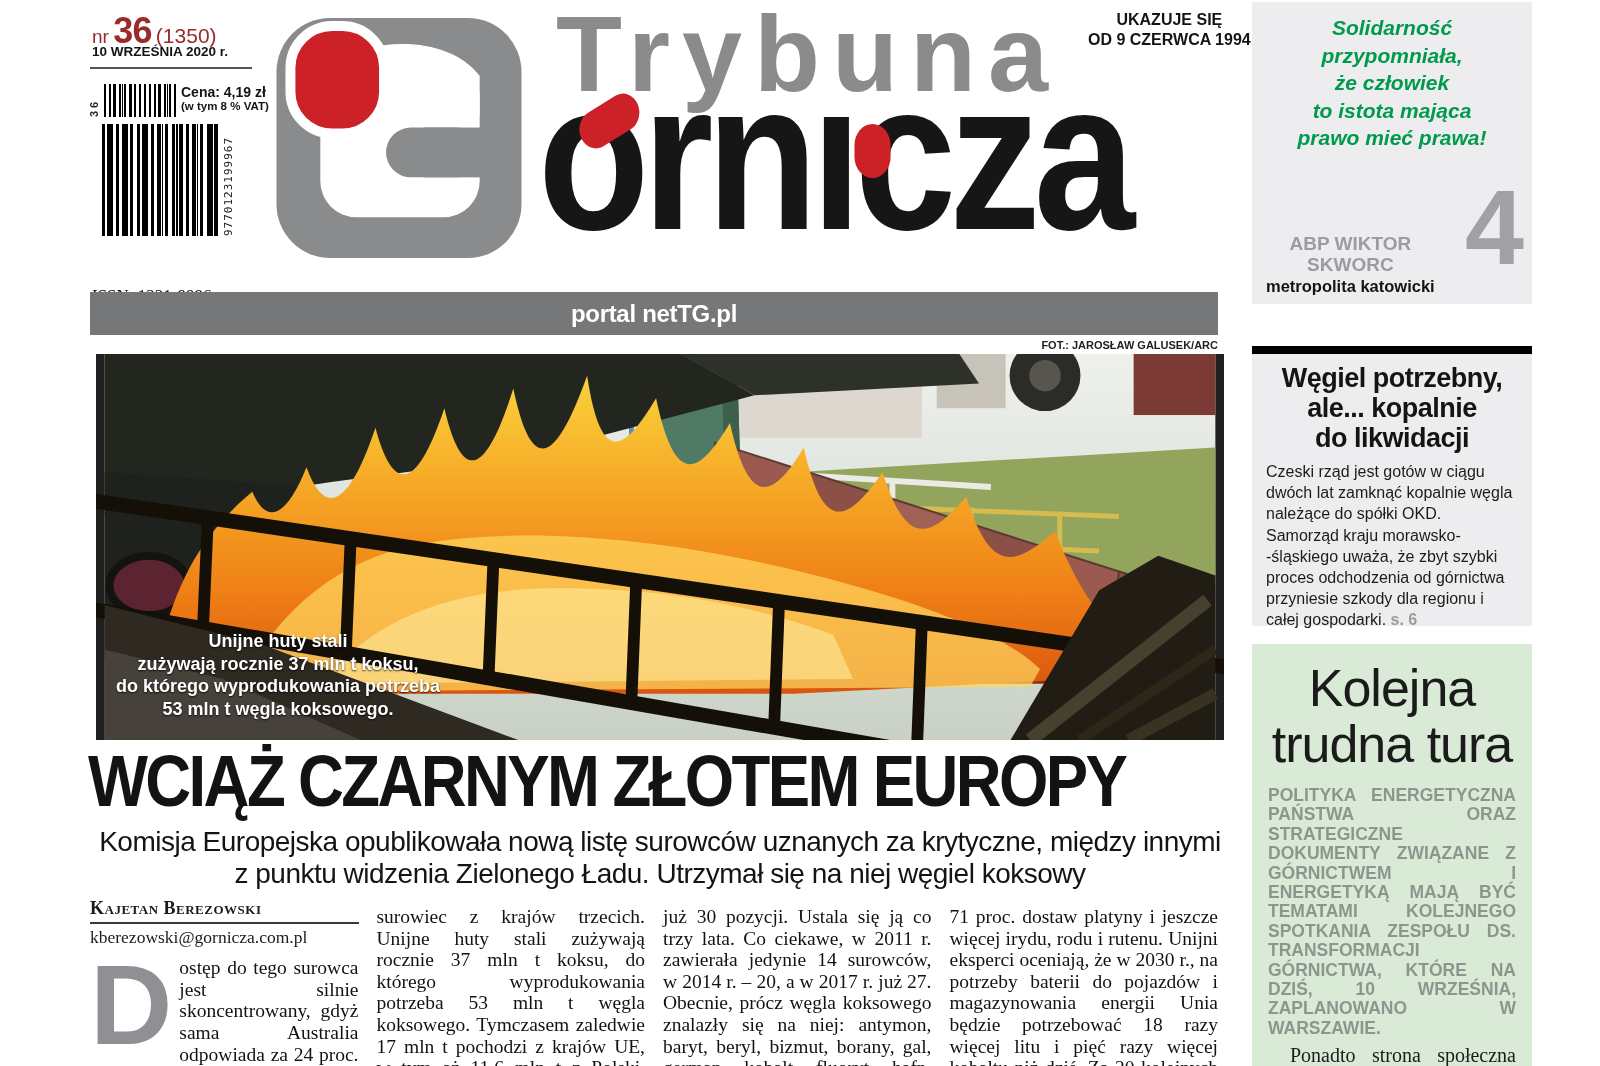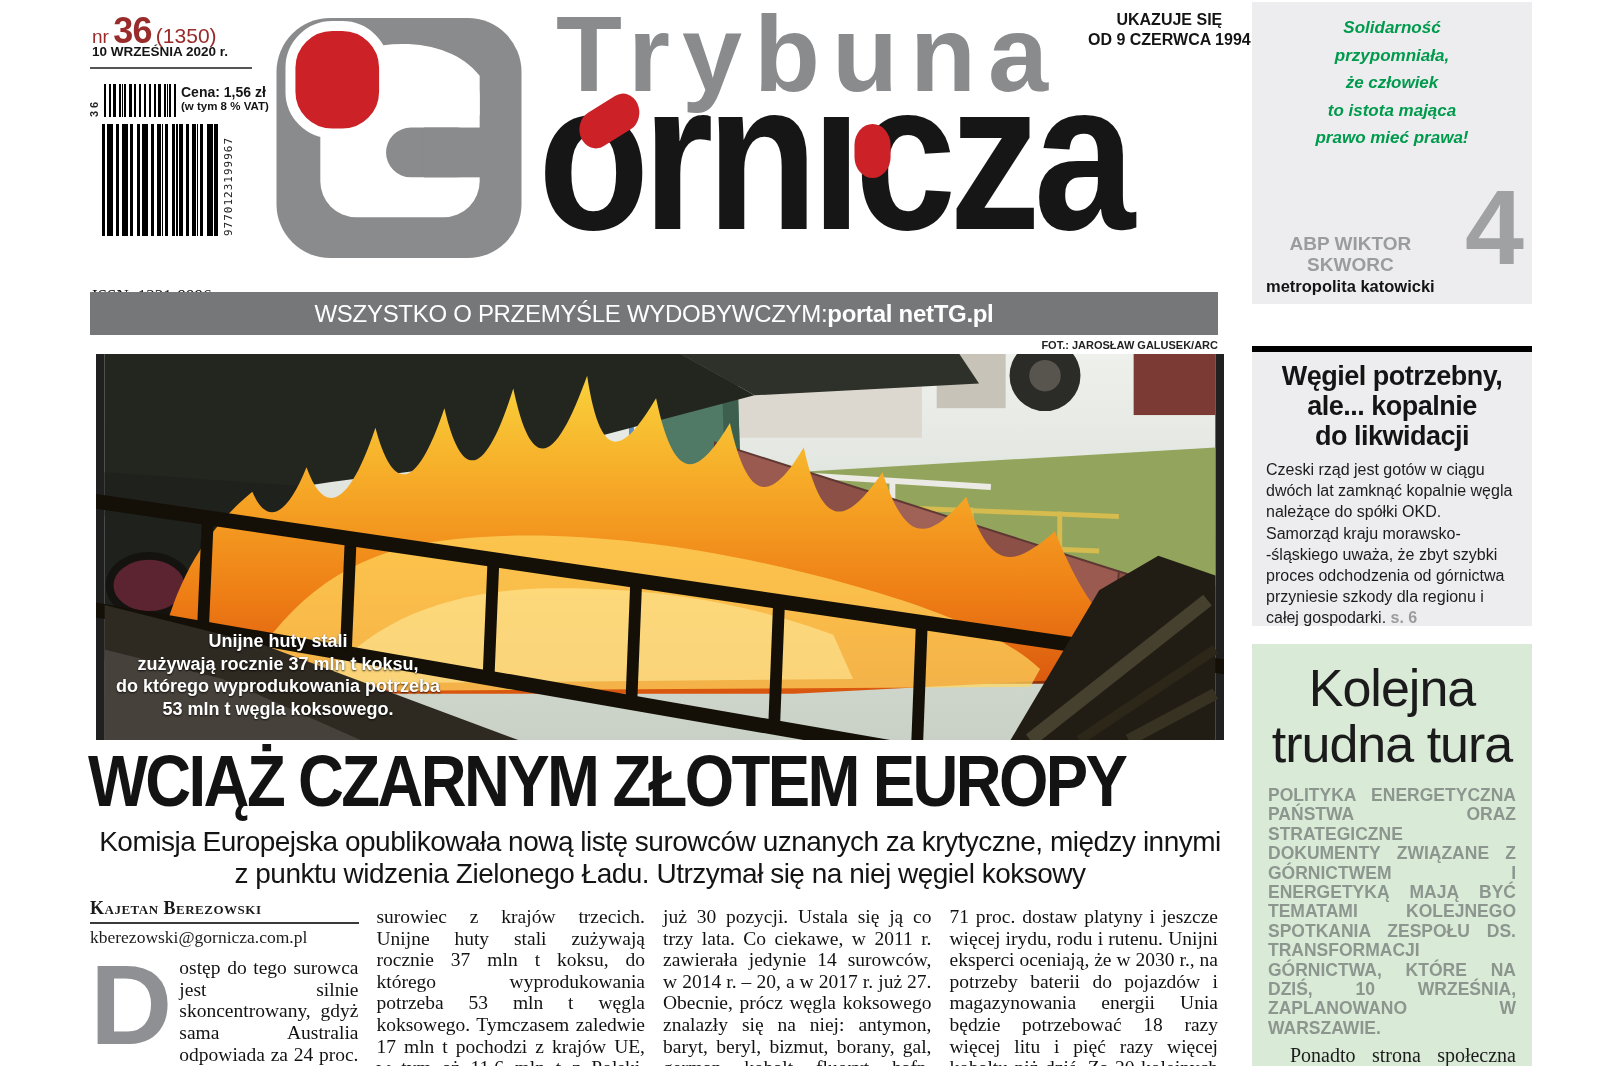--- a/index.html
+++ b/index.html
@@ -65,27 +65,27 @@
   .byname{font-variant:small-caps;font-weight:600;font-size:18px;letter-spacing:0.5px;color:#1a1a1a;}
   .byrule{border-bottom:2px solid #3a3a3a;margin:2px 0 3px 0;}
   .bymail{font-size:17.5px;color:#1a1a1a;}
   .lead-par{margin-top:9px;}
   .dropcap{float:left;font-family:"Liberation Sans",sans-serif;font-weight:bold;font-size:114px;
            line-height:88px;color:#8f9093;margin:4px 7px 0 0;}
 
   
   .sidebar-box{left:1252px;width:280px;box-sizing:border-box;}
   .quote-box{top:2px;height:302px;background:#ededef;padding:12px 14px;}
-  .quote{font-size:17px;line-height:27.5px;font-weight:bold;font-style:italic;color:#009a4d;}
+  .quote{font-size:21px;line-height:27.5px;font-weight:bold;font-style:italic;color:#009a4d;}
   .pagefour{position:absolute;right:8px;bottom:34px;font-size:106px;line-height:0.8;
             font-weight:bold;color:#a0a1a3;}
   .person-wrap{position:absolute;left:14px;bottom:8px;}
   .person{font-size:19px;line-height:21px;font-weight:bold;color:#9b9c9e;}
   .role{font-size:16.5px;font-weight:bold;color:#141414;margin-top:2px;}
-  .news-box{top:346px;height:280px;background:#ededef;border-top:6px solid #000000;padding:9px 14px;}
+  .news-box{top:346px;height:280px;background:#ededef;border-top:8px solid #000000;padding:9px 14px;}
   .news-head{font-size:27px;line-height:30px;font-weight:bold;color:#141414;letter-spacing:-0.5px;}
   .news-body{margin-top:8px;font-size:16px;line-height:21.2px;color:#1c1c1c;}
   .pageref{color:#9b9b9b;font-weight:bold;}
   .green-box{top:644px;height:541px;background:#d9ebd7;padding:16px 16px;}
   .green-head{font-size:52px;line-height:56px;font-weight:400;color:#1b1b1b;letter-spacing:-1px;}
   .standfirst{margin-top:14px;font-size:17.5px;line-height:19.4px;font-weight:bold;
               text-align:justify;color:#8c968f;}
   .green-body{margin-top:6px;font-family:"Liberation Serif",serif;font-size:20px;line-height:23.8px;
               text-align:justify;text-indent:22px;color:#1c1c1c;}
 </style>
@@ -96,21 +96,21 @@
 
   <div class="abs issue">
     <span class="nr">nr</span>
     <span class="num">36</span>
     <span class="ed">(1350)</span>
   </div>
   <div class="abs issue-date">10 WRZEŚNIA 2020 r.</div>
   <div class="abs mast-rule"></div>
   <div class="abs bc-small"></div>
   <div class="abs bc36">36</div>
-  <div class="abs price1">Cena: 1,56 zł</div>
+  <div class="abs price1">Cena: 4,19 zł</div>
   <div class="abs price2">(w tym 8 % VAT)</div>
   <div class="abs bc-big"></div>
   <div class="abs bc-num">9770123199967</div>
   <div class="abs issn">ISSN: 1231-9996</div>
 
   <svg class="abs gmark" width="292" height="244" viewBox="0 0 250 245">
     <rect x="2" y="2" width="246" height="241" rx="54" fill="#8a8b8d"></rect>
     <rect x="46" y="44" width="160" height="158" rx="36" fill="#ffffff"></rect>
     <path d="M46,52 C100,18 175,20 206,60 L206,100 C160,62 100,80 46,112 Z" fill="#ffffff"></path>
     <rect x="112" y="112" width="96" height="50" rx="25" fill="#8a8b8d"></rect>
@@ -120,21 +120,20 @@
   <div class="abs trybuna">Trybuna</div>
   <div class="abs gornicza">
     <span class="part">o</span><span class="part">rn</span><span class="part">ı</span><span class="part">cza</span>
     <div class="accent"></div>
     <div class="idot"></div>
   </div>
   <div class="abs since preline">UKAZUJE SIĘ
 OD 9 CZERWCA 1994</div>
 
   <div class="abs banner">
-    <span>WSZYSTKO O PRZEMYŚLE WYDOBYWCZYM: </span>
     <b>portal netTG.pl</b>
   </div>
   <div class="abs credit">FOT.: JAROSŁAW GALUSEK/ARC</div>
 
   <div class="abs photo">
     <svg width="1128" height="386" viewBox="0 0 1128 392">
       <defs>
         <linearGradient id="gSky" x1="0" y1="0" x2="0" y2="1">
           <stop offset="0" stop-color="#eef0ec"></stop>
             <stop offset="1" stop-color="#c9d1c6"></stop>

